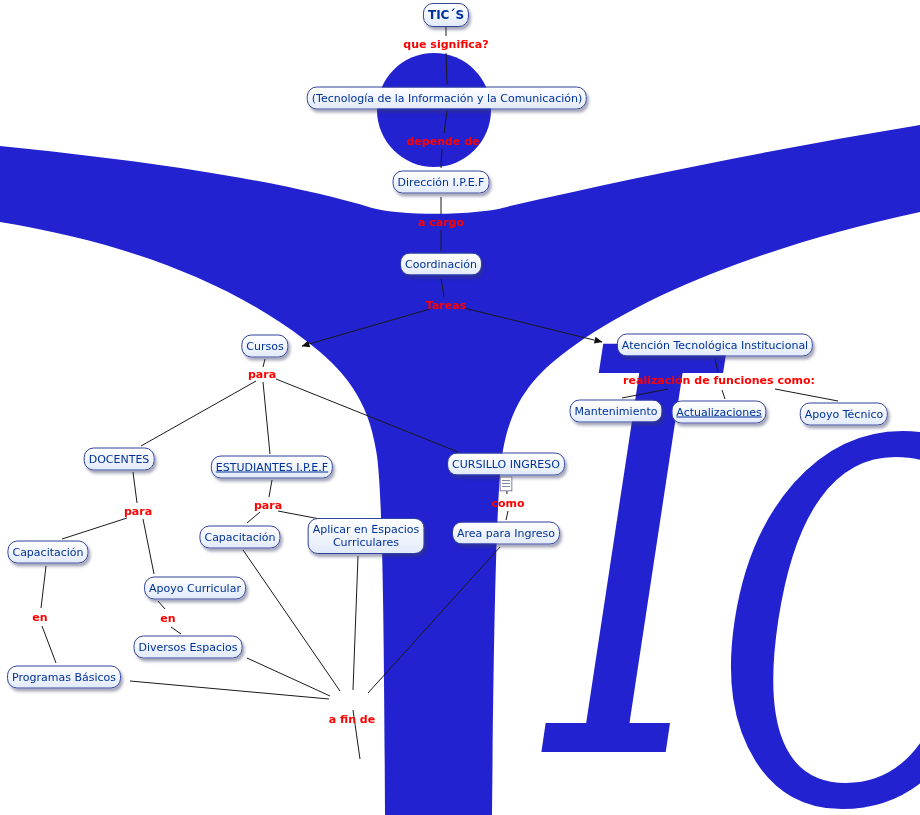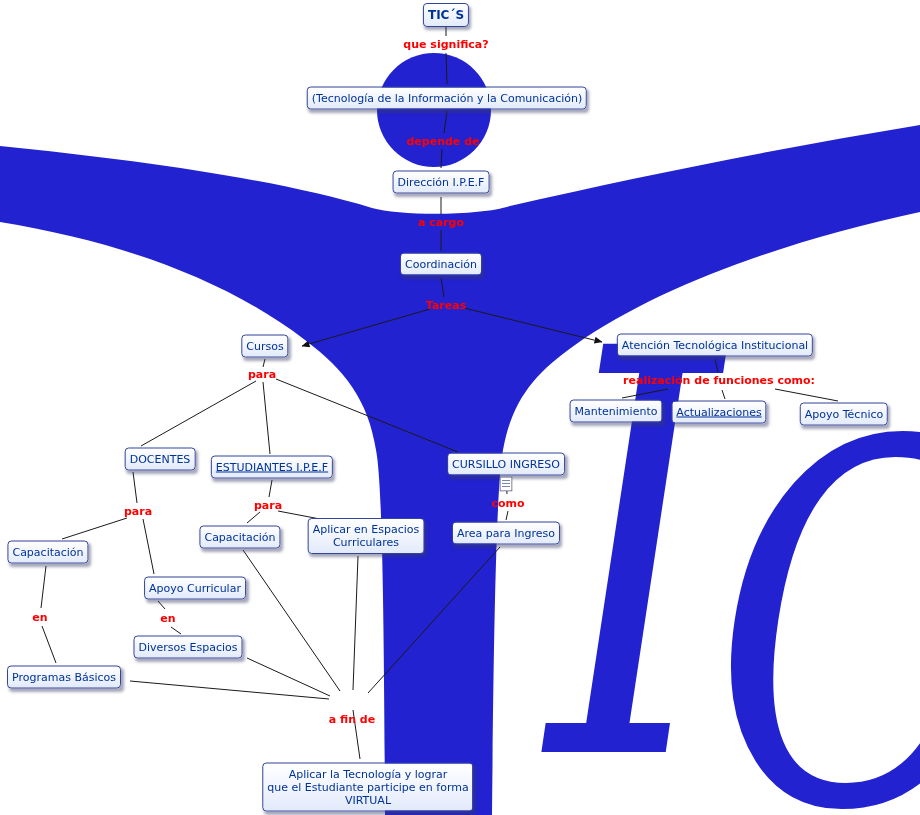--- a/index.html
+++ b/index.html
@@ -13,21 +13,21 @@
   .bg, .wires{
     position:absolute;left:0;top:0;width:920px;height:815px;
   }
   .bg{z-index:0;}
   .wires{z-index:1;pointer-events:none;}
   .node{
     position:absolute;z-index:3;
     transform:translate(-50%,-50%);
     background:linear-gradient(#ffffff, #e2eafa);
     border:1px solid #32439b;
-    border-radius:4px;
+    border-radius:10px;
     padding:4px 4px;
     font-size:11px;
     color:#003399;
     text-align:center;
     white-space:nowrap;
     box-shadow:2px 3px 3px rgba(55,60,100,0.45);
   }
   .node.multiline{white-space:pre-line;margin-left:7px;}
   .node.bold{font-weight:bold;font-size:12px;}
   .link-label{
@@ -106,34 +106,31 @@
 
   <div class="node bold" style="left:446px;top:15px;">TIC´S</div>
   <div class="node" style="left:447px;top:98px;">(Tecnología de la Información y la Comunicación)</div>
   <div class="node" style="left:441px;top:182px;">Dirección I.P.E.F</div>
   <div class="node" style="left:441px;top:264px;">Coordinación</div>
   <div class="node" style="left:265px;top:346px;">Cursos</div>
   <div class="node" style="left:715px;top:345px;">Atención Tecnológica Institucional</div>
   <div class="node" style="left:616px;top:411px;">Mantenimiento</div>
   <div class="node" style="left:719px;top:412px;text-decoration:underline;">Actualizaciones</div>
   <div class="node" style="left:844px;top:414px;">Apoyo Técnico</div>
-  <div class="node" style="left:119px;top:459px;margin-left:41px;">DOCENTES</div>
+  <div class="node" style="left:119px;top:459px;">DOCENTES</div>
   <div class="node" style="left:272px;top:467px;text-decoration:underline;">ESTUDIANTES I.P.E.F</div>
   <div class="node" style="left:506px;top:464px;">CURSILLO INGRESO</div>
   <div class="node" style="left:48px;top:552px;">Capacitación</div>
   <div class="node" style="left:240px;top:537px;">Capacitación</div>
   <div class="node multiline" style="left:359px;top:536px;">Aplicar en Espacios
 Curriculares</div>
   <div class="node" style="left:506px;top:533px;">Area para Ingreso</div>
   <div class="node" style="left:156px;top:588px;margin-left:39px;">Apoyo Curricular</div>
   <div class="node" style="left:188px;top:647px;">Diversos Espacios</div>
   <div class="node" style="left:64px;top:677px;">Programas Básicos</div>
-  <div class="node multiline" style="left:361px;top:787px;">Aplicar la Tecnología y lograr
-que el Estudiante  participe en forma
-VIRTUAL</div>
 
   <div class="resource-icon" style="left:506px;top:484px;">
     <svg width="13" height="15" viewBox="0 0 13 15" xmlns="http://www.w3.org/2000/svg">
       <rect x="0.5" y="0.5" width="12" height="14" fill="#ffffff" stroke="#555577"></rect>
       <line x1="2.5" y1="4" x2="10.5" y2="4" stroke="#7788aa"></line>
       <line x1="2.5" y1="7" x2="10.5" y2="7" stroke="#7788aa"></line>
       <line x1="2.5" y1="10" x2="10.5" y2="10" stroke="#7788aa"></line>
     </svg>
   </div>
 

